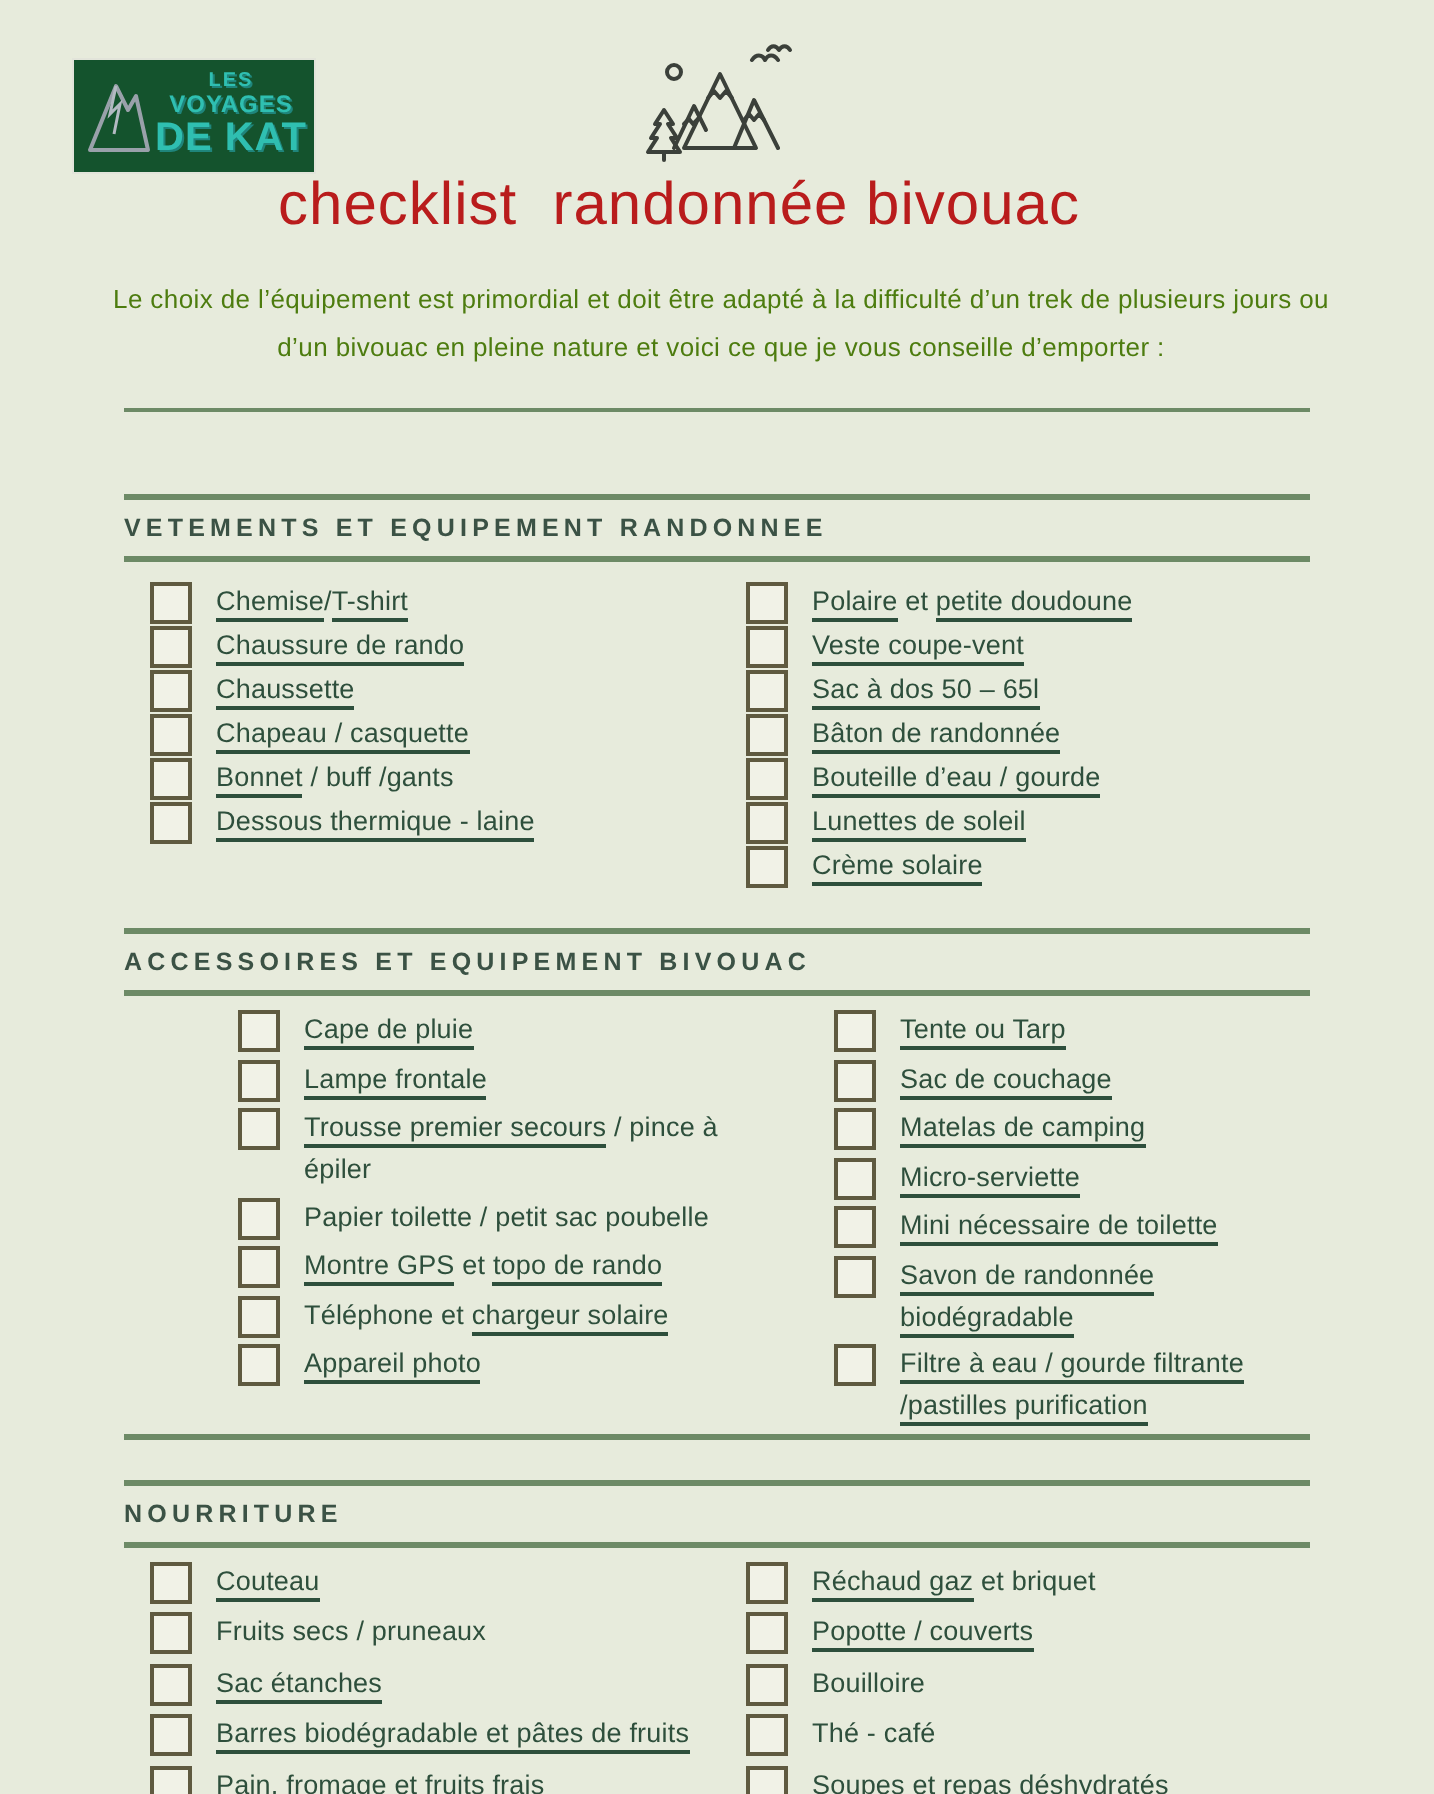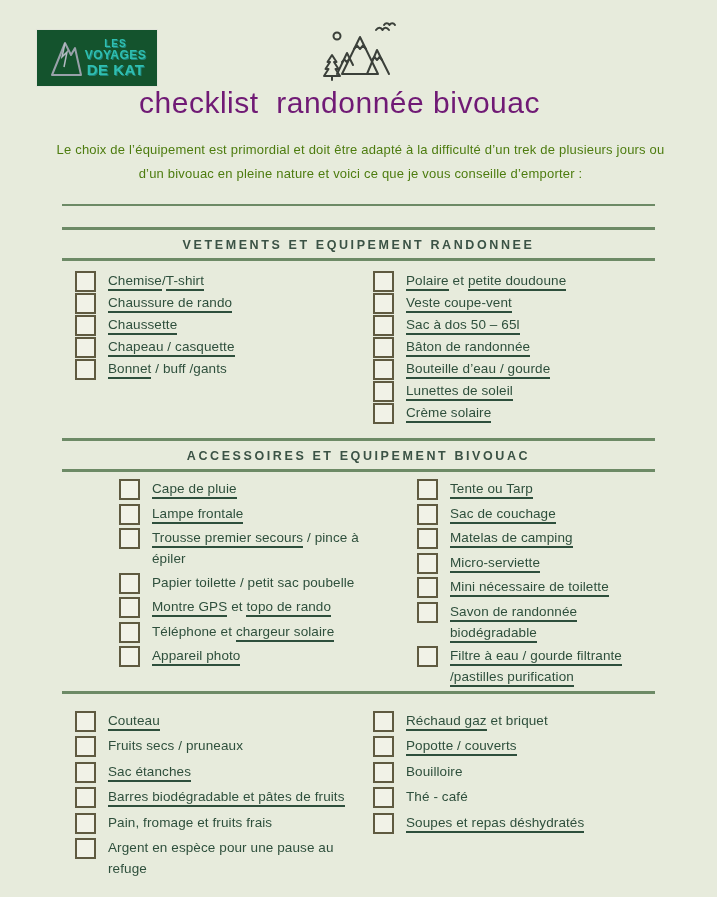--- a/index.html
+++ b/index.html
@@ -13,40 +13,40 @@
   
   .logo-box{
     position:absolute;left:36px;top:29px;width:120px;height:56px;
     background:#14532d;display:flex;align-items:center;justify-content:center;gap:1px;
     border:1px solid #e2e4da;
   }
   .logo-text{text-align:center;line-height:1.05;font-weight:bold;
     color:#2fbfb1;text-shadow:1px 1px 0 #1f857b;}
   .logo-l1{font-size:10px;letter-spacing:1px;}
   .logo-l2{font-size:12px;letter-spacing:.5px;}
-  .logo-l3{font-size:15px;letter-spacing:.5px;}
+  .logo-l3{font-size:20px;letter-spacing:.5px;}
   
   .hero{position:absolute;left:320px;top:20px;}
   
   .title{
     position:absolute;top:86px;left:0;width:679px;text-align:center;
-    font-size:30px;color:#701a75;letter-spacing:.5px;white-space:pre;
+    font-size:30px;color:#b91c1c;letter-spacing:.5px;white-space:pre;
   }
   .intro{
     position:absolute;top:138px;left:42px;width:637px;text-align:center;
     font-size:13px;line-height:24px;letter-spacing:.2px;color:#4d7c0f;
   }
   .intro div{white-space:pre;}
   
   .abs-rule{position:absolute;top:204px;left:62px;width:593px;border-top:2px solid #6d8a66;}
   
   #sections{position:absolute;top:227px;left:62px;width:593px;}
   .section-header{
     border-top:3px solid #6d8a66;border-bottom:3px solid #6d8a66;
-    padding:5px 0;text-align:center;
+    padding:5px 0;margin-top:20px;
   }
   .section-header span{
     font-size:12.5px;font-weight:bold;letter-spacing:2.6px;color:#3b5245;
   }
   .items{display:flex;padding-left:13px;}
   .sec-0 .items{margin:9px 0 14px;}
   .sec-1 .items{margin:6px 0 0;}
   .sec-2 .items{margin:6px 0 0;}
   .col{display:flex;flex-direction:column;}
   .col-left{width:298px;}
@@ -122,20 +122,24 @@
             <span class="label"><span class="u">Chaussette</span></span>
           </div>
           <div class="row">
             <span class="checkbox"></span>
             <span class="label"><span class="u">Chapeau / casquette</span></span>
           </div>
           <div class="row">
             <span class="checkbox"></span>
             <span class="label"><span class="u">Bonnet</span><span> / buff /gants</span></span>
           </div>
+          <div class="row">
+            <span class="checkbox"></span>
+            <span class="label"><span class="u">Dessous thermique - laine</span></span>
+          </div>
         </div>
         <div class="col col-right">
           <div class="row">
             <span class="checkbox"></span>
             <span class="label"><span class="u">Polaire</span><span> et </span><span class="u">petite doudoune</span></span>
           </div>
           <div class="row">
             <span class="checkbox"></span>
             <span class="label"><span class="u">Veste coupe-vent</span></span>
           </div>
@@ -222,20 +226,21 @@
           </div>
           <div class="row">
             <span class="checkbox"></span>
             <span class="label"><span class="u">Filtre à eau / gourde filtrante /pastilles purification</span></span>
           </div>
         </div>
       </div>
       <div class="rule-after"></div>
     </div>
     <div class="section sec-2">
+      <div class="section-header"><span>NOURRITURE</span></div>
       <div class="items">
         <div class="col col-left">
           <div class="row">
             <span class="checkbox"></span>
             <span class="label"><span class="u">Couteau</span></span>
           </div>
           <div class="row">
             <span class="checkbox"></span>
             <span class="label"><span>Fruits secs / pruneaux</span></span>
           </div>

